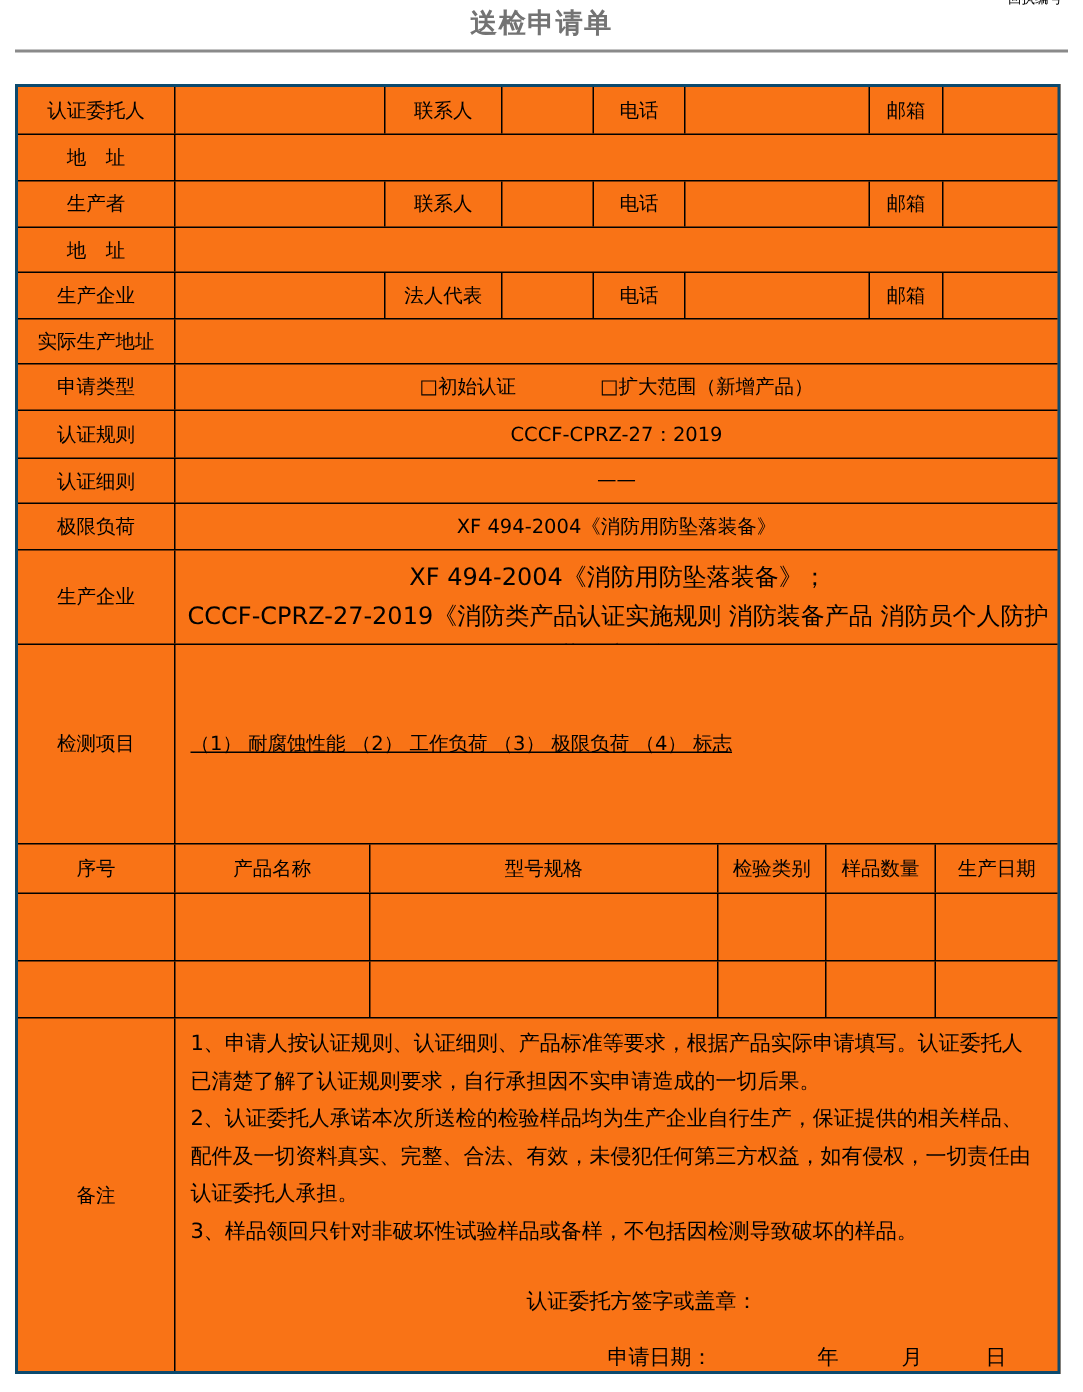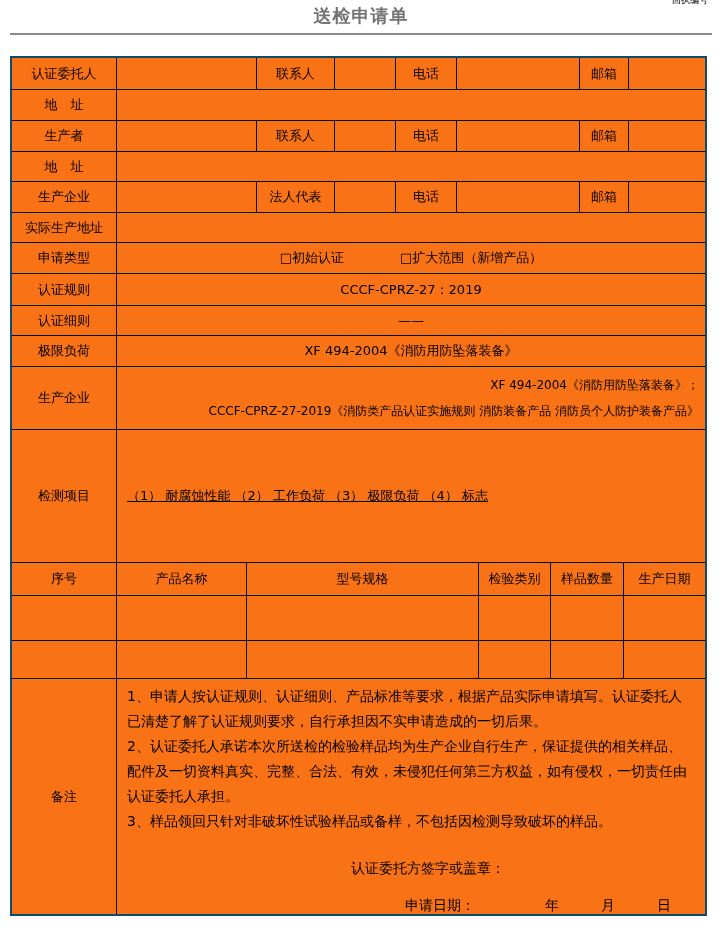--- a/index.html
+++ b/index.html
@@ -42,22 +42,22 @@
   .wv { flex:1; }
   
   .p1 { width:105px; flex:none; }
   .p2 { width:130px; flex:none; }
   .p3 { width:232px; flex:none; }
   .p4 { width:72px;  flex:none; }
   .p5 { width:73px;  flex:none; }
   .p6 { flex:1; }
   .left-cell { justify-content:flex-start; text-align:left; padding-left:10px;text-decoration:underline; }
   .basis-cell {
-    display:block; text-align:right; padding:5px 6px 0 8px;
-    line-height:26px; font-size:12px;
+    display:block; text-align:center; padding:5px 6px 0 8px;
+    line-height:26px; font-size:16px;
   }
   .opt-gap { margin-left:56px; }
   .remarks-cell {
     display:block; text-align:left; padding:5px 10px 0 10px;
     font-size:14px; line-height:25px;
   }
   .remarks-cell p { margin:0; }
   .sig-line1 { text-align:right; padding-right:190px; margin-top:22px; }
   .sig-line2 { text-align:right; padding-right:24px; margin-top:12px; }
 </style>

